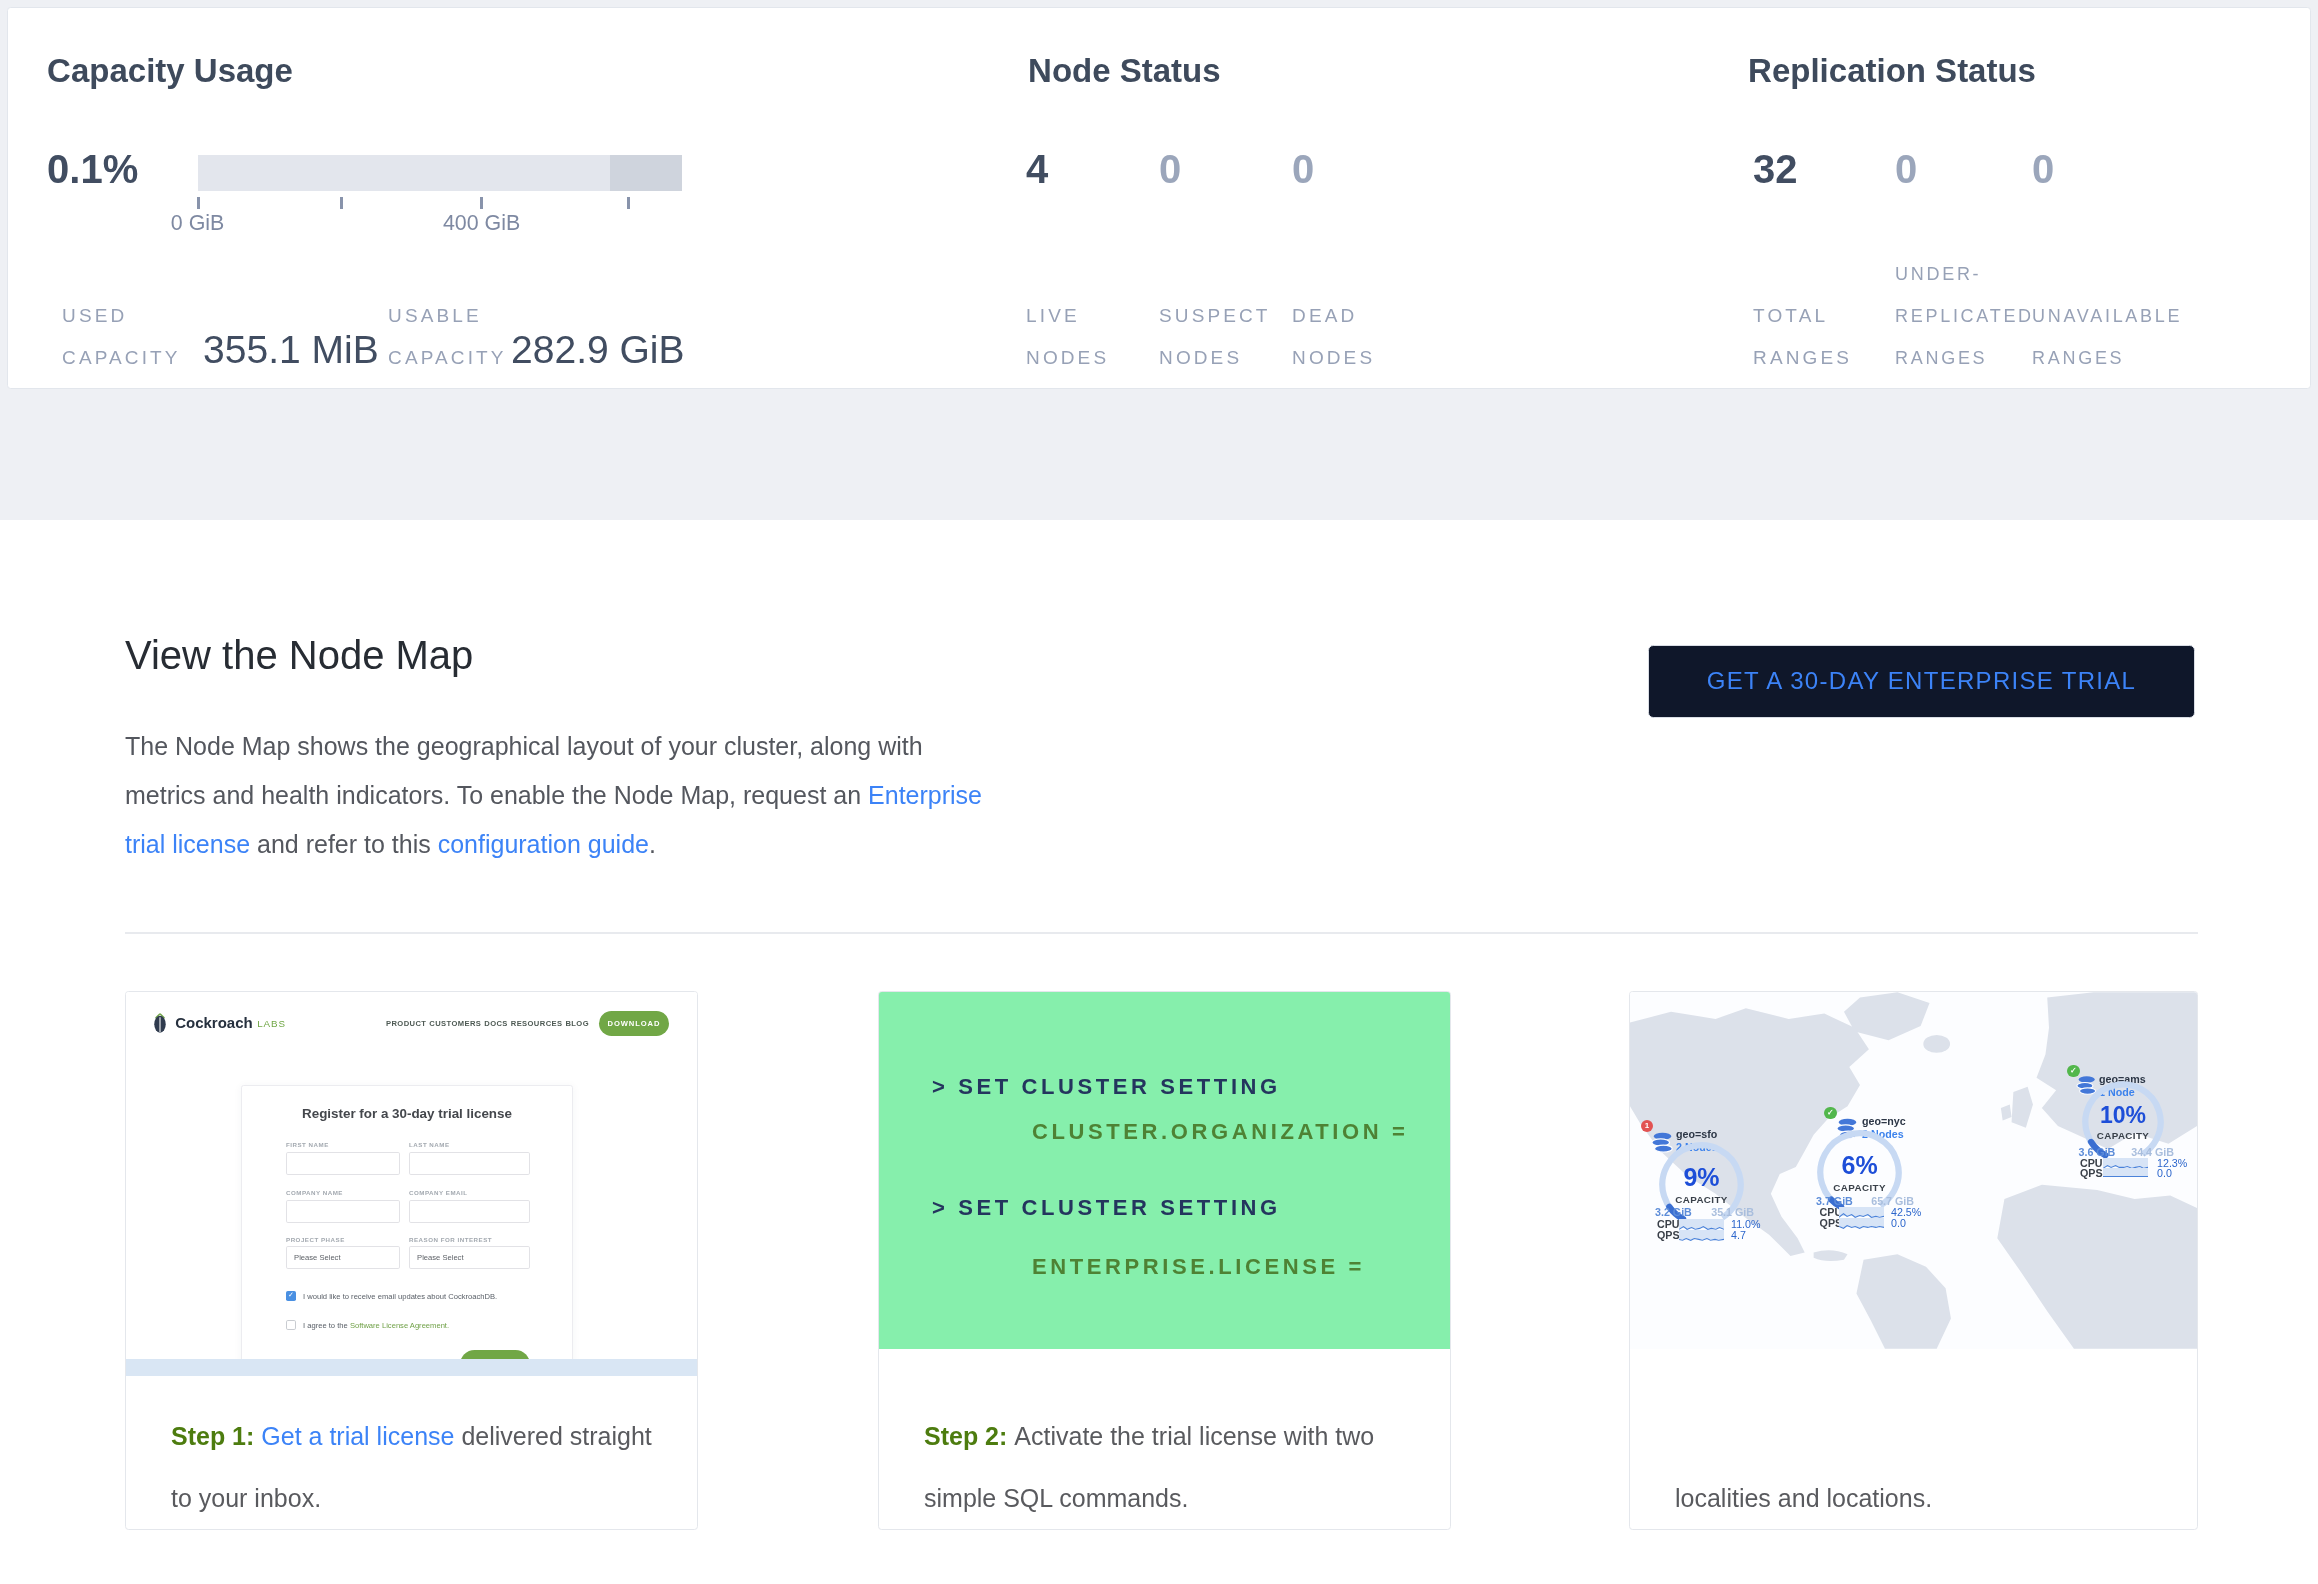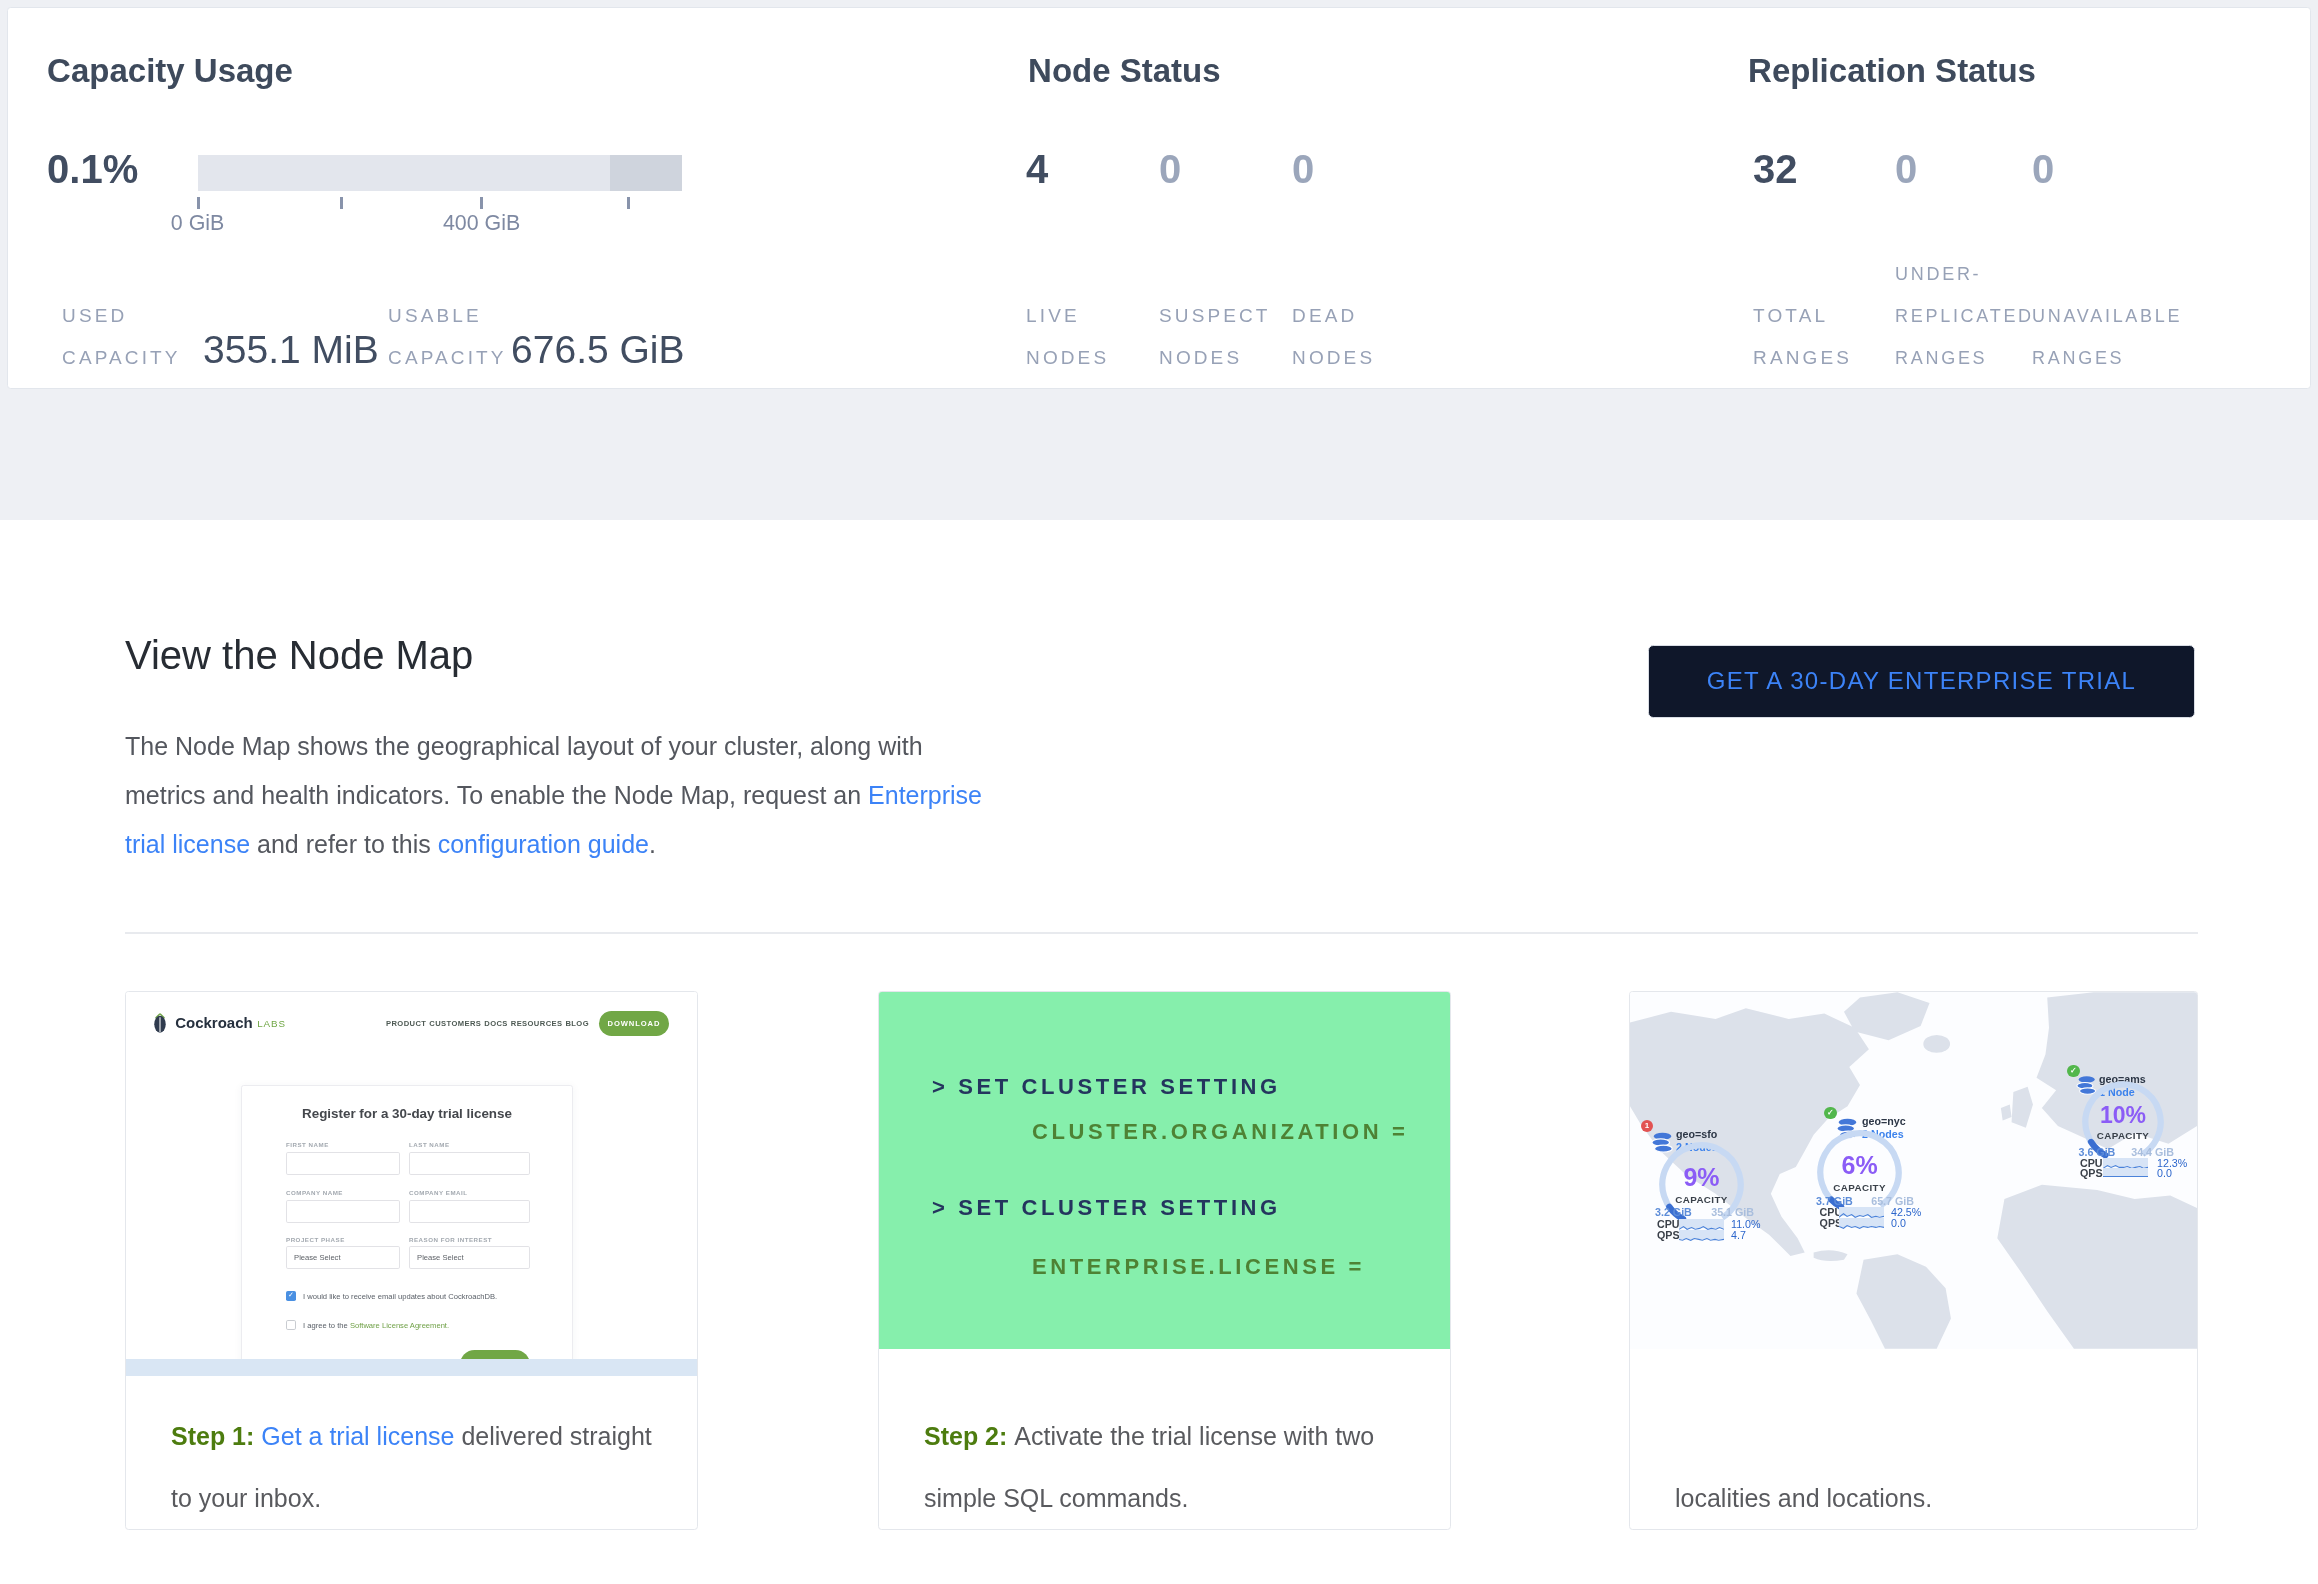--- a/index.html
+++ b/index.html
@@ -83,21 +83,21 @@
   .loc{position:absolute;}
   #loc-sfo{left:9px;top:125px;width:160px;height:143px;}
   #loc-nyc{left:178px;top:114px;width:160px;height:143px;}
   #loc-ams{left:428px;top:71px;width:139px;height:134px;}
   .badge{position:absolute;width:12.5px;height:12.5px;border-radius:50%;font-size:8px;font-weight:700;color:#fff;text-align:center;line-height:12.5px;}
   .badge.red{background:#e25252;} .badge.green{background:#52b74c;}
   .dbicon{position:absolute;}
   .loc-name{position:absolute;font-size:10.7px;font-weight:700;color:#2c3646;white-space:nowrap;}
   .loc-nodes{position:absolute;font-size:10.7px;font-weight:700;color:#3c82ec;white-space:nowrap;}
   .gauge{position:absolute;}
-  .pct{position:absolute;width:89px;text-align:center;font-size:25px;font-weight:700;color:#8b5cf6;}
+  .pct{position:absolute;width:89px;text-align:center;font-size:25px;font-weight:700;color:#1d4ed8;}
   .pct.small{font-size:23px;}
   .cap-word{position:absolute;width:89px;text-align:center;font-size:9.8px;font-weight:700;color:#394049;letter-spacing:0.4px;}
   .gib-used{position:absolute;font-size:10.7px;font-weight:700;color:#5c8cd8;white-space:nowrap;}
   .gib-total{position:absolute;width:53px;text-align:right;font-size:10.7px;font-weight:600;color:#a9bedd;white-space:nowrap;}
   .mlabel{position:absolute;font-size:10.7px;font-weight:700;color:#3a4049;}
   .mval{position:absolute;font-size:10.7px;font-weight:400;color:#2c66cc;}
   .spark{position:absolute;width:45px;height:9px;background:#d7e4f6;}
 </style>
 </head>
 <body>
@@ -120,21 +120,21 @@
     <div class="tick-label" id="tick-label-400">400 GiB</div>
     <div class="mini-label" id="lbl-used">
       <div>USED</div>
       <div>CAPACITY</div>
     </div>
     <div class="cap-value" id="val-used">355.1 MiB</div>
     <div class="mini-label" id="lbl-usable">
       <div>USABLE</div>
       <div>CAPACITY</div>
     </div>
-    <div class="cap-value" id="val-usable">676.5 GiB</div>
+    <div class="cap-value" id="val-usable">282.9 GiB</div>
 
     <div class="sec-title" id="node-title">Node Status</div>
     <div class="big" id="n-live">4</div>
     <div class="big muted" id="n-suspect">0</div>
     <div class="big muted" id="n-dead">0</div>
     <div class="mini-label" id="lbl-live">
       <div>LIVE</div>
       <div>NODES</div>
     </div>
     <div class="mini-label" id="lbl-suspect">

